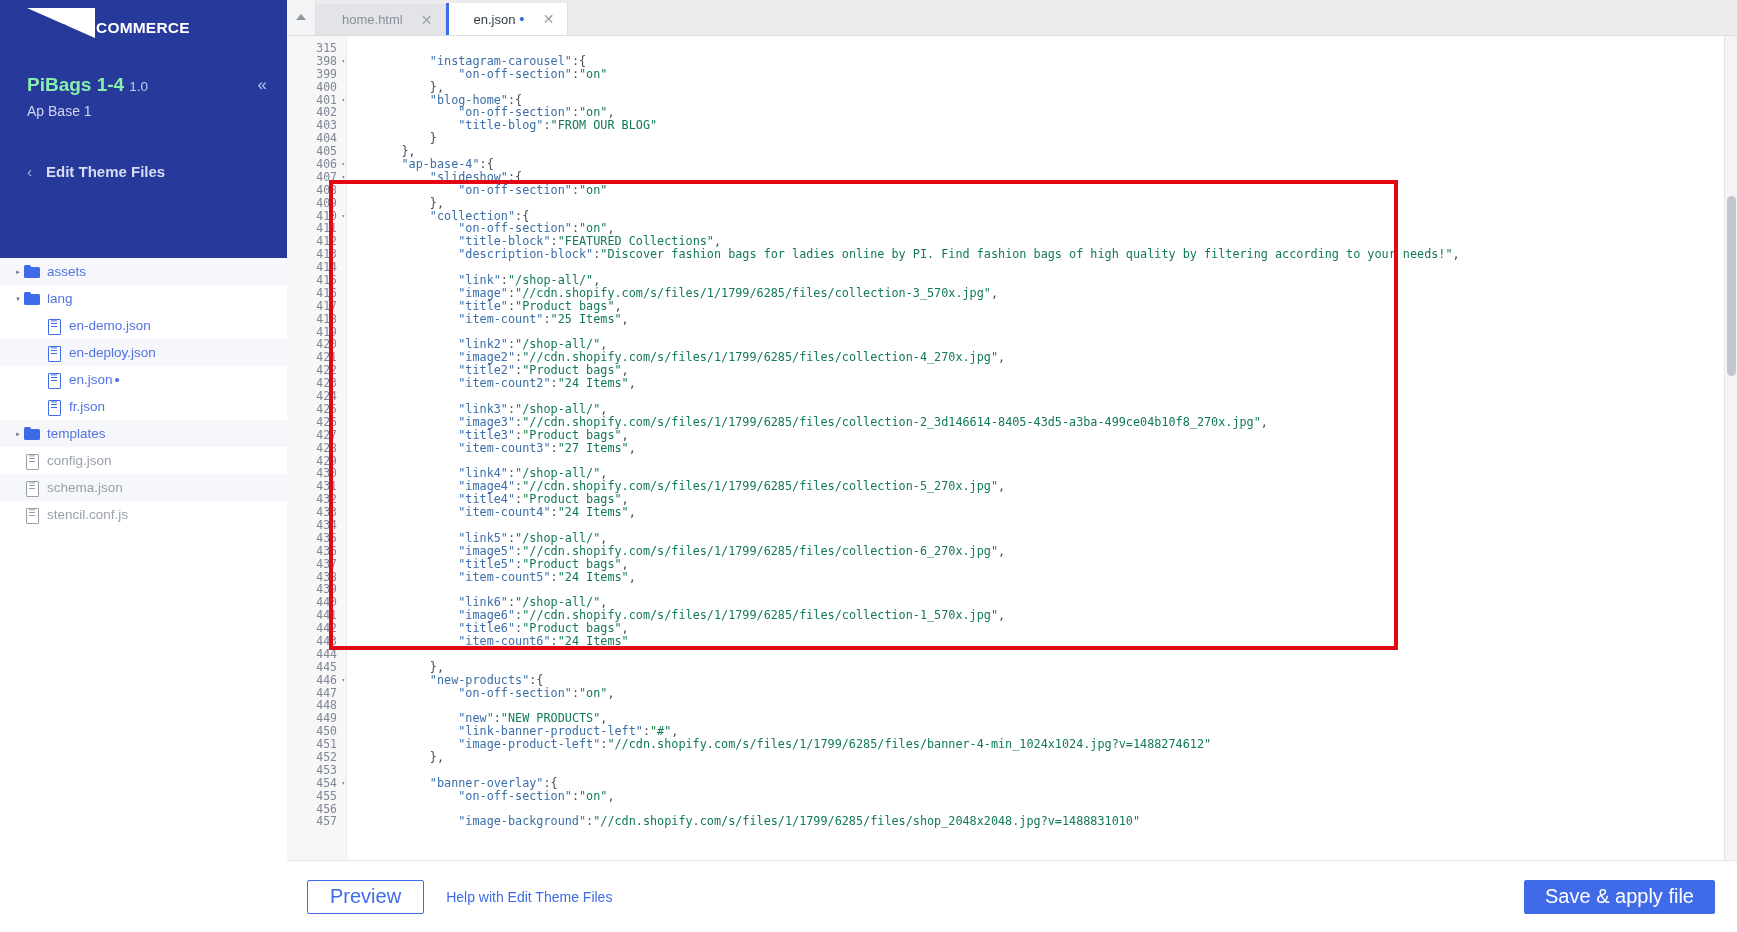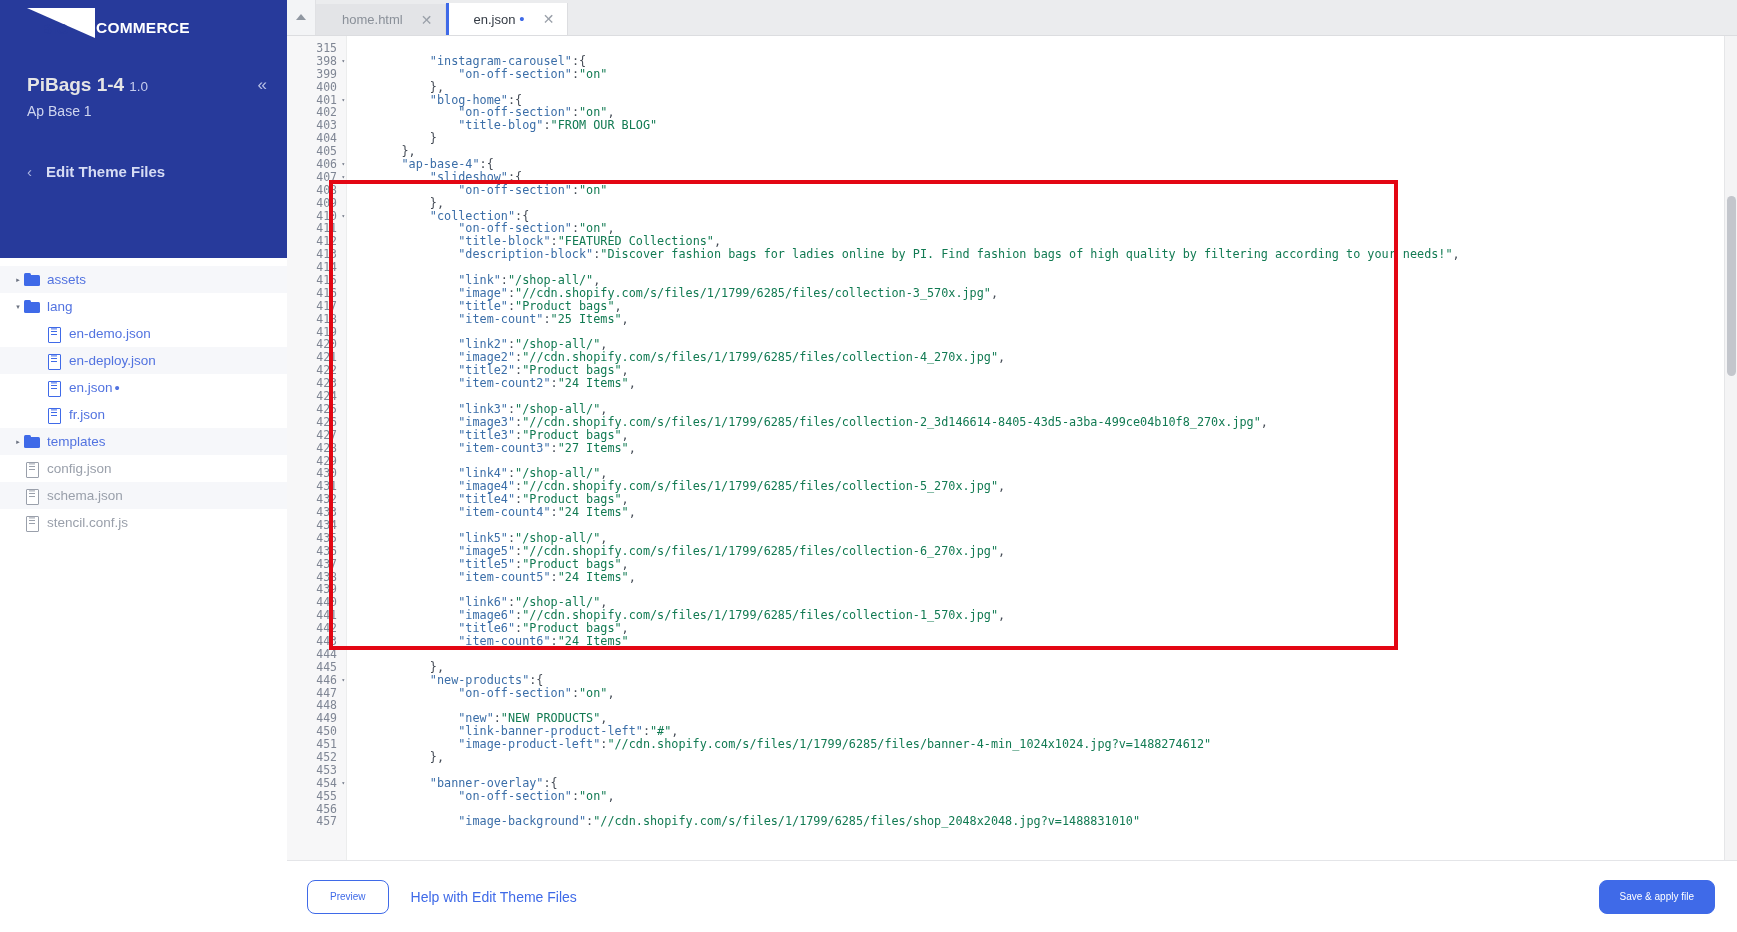--- a/index.html
+++ b/index.html
@@ -52,21 +52,21 @@
     color: #273a9b;
     line-height: 1;
   }
   .logo-text {
     font-size: 15.5px; font-weight: 700; color: #fff;
     letter-spacing: .2px; line-height: 1;
     margin-left: 1px; margin-bottom: 3px;
   }
   .theme-block { position: absolute; left: 27px; top: 75px; right: 20px; }
   .theme-name {
-    font-size: 19px; font-weight: 700; color: #e5e5e5;
+    font-size: 19px; font-weight: 700; color: #86efac;
     display: inline-block; line-height: 1.1;
   }
   .theme-version {
     font-size: 13.5px; font-weight: 400; color: #c5cced;
     margin-left: 5px;
   }
   .theme-sub {
     font-size: 14px; color: #cfd5ef; margin-top: 7px; line-height: 1.2;
   }
   .collapse-btn {
@@ -75,21 +75,21 @@
     line-height: 1; user-select: none;
   }
   .edit-row {
     position: absolute; left: 27px; top: 163px;
     display: flex; align-items: center; gap: 14px;
     cursor: pointer;
   }
   .edit-chevron { color: #aab4e0; font-size: 15px; line-height: 1; }
   .edit-label { font-size: 15px; font-weight: 700; color: #d6dcf4; }
 
-  .tree { flex: 1 1 auto; overflow: hidden; background: #fff; padding-top: 8px; }
+  .tree { flex: 1 1 auto; overflow: hidden; background: #fff; padding-top: 0; }
   .tree-row {
     display: flex; align-items: center;
     height: 27px;
     font-size: 13.5px;
     color: #5273e0;
     cursor: pointer;
     position: relative;
   }
   .tree-row.alt { background: #f6f7fa; }
   .tree-row.depth0 { padding-left: 12px; }
@@ -228,22 +228,22 @@
   .footer {
     height: 72px; flex: 0 0 72px;
     background: #ffffff;
     border-top: 1px solid #e4e5e8;
     display: flex; align-items: center;
     padding: 0 22px 0 20px;
     gap: 22px;
     position: relative;
   }
   .btn {
-    font-size: 10px;
-    border-radius: 8px;
+    font-size: 20px;
+    border-radius: 2px;
     cursor: pointer;
     display: inline-flex; align-items: center; justify-content: center;
   }
   .btn-preview {
     height: 34px; padding: 0 22px;
     border: 1px solid #3f6ae8; color: #3f6ae8; background: #fff;
   }
   .link-help { font-size: 14px; color: #3f6ae8; cursor: pointer; }
   .btn-save {
     height: 34px; padding: 0 20px;

